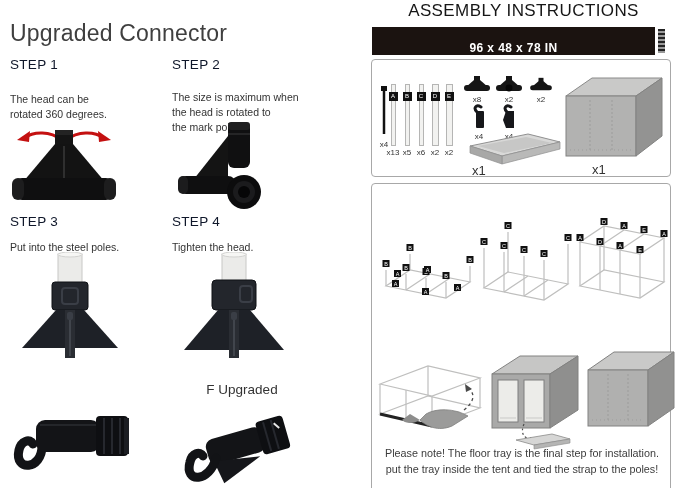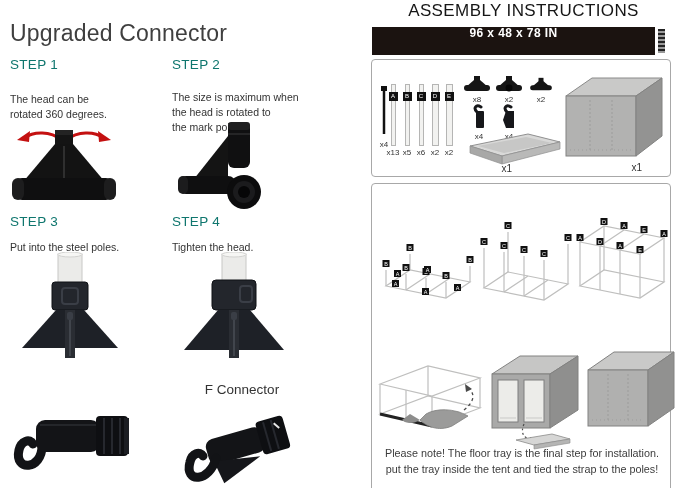--- a/index.html
+++ b/index.html
@@ -2,33 +2,33 @@
 <html><head>
 <meta charset="utf-8">
 <style>
   html,body{margin:0;padding:0;background:#fff;}
   .sheet{position:relative;width:679px;height:488px;background:#fff;overflow:hidden;
          font-family:"Liberation Sans",sans-serif;color:#333;}
   .abs{position:absolute;}
   svg{display:block;font-family:inherit;}
   
   .main-title{font-size:23px;font-weight:400;color:#3f3f3f;letter-spacing:.2px;}
-  .step-label{font-size:13.5px;color:#0f766e;letter-spacing:.3px;}
+  .step-label{font-size:13.5px;color:#0f172a;letter-spacing:.3px;}
   .step-text{font-size:10.5px;color:#333;line-height:1.45;white-space:pre-line;}
   .conn-label{font-size:13.5px;color:#333;text-align:center;}
   
   .r-title{width:100%;text-align:center;font-size:17px;color:#161616;letter-spacing:.4px;}
   .banner{background:#1b1310;color:#fff;text-align:center;display:flex;flex-direction:column;
-          justify-content:flex-start;}
+          justify-content:flex-end;}
   .banner-in{font-size:12px;font-weight:bold;line-height:13px;letter-spacing:.4px;}
   .banner-cm{font-size:9.5px;font-weight:bold;line-height:11px;letter-spacing:.4px;}
   .banner-tag{background:repeating-linear-gradient(#222 0 2px,#999 2px 4px);}
   .panel{border:1.5px solid #a8a8a8;border-radius:4px;background:#fff;box-sizing:border-box;}
   .qty{font-size:8px;color:#333;text-align:center;}
-  .qty-lg{font-size:10px;color:#333;text-align:right;}
+  .qty-lg{font-size:13px;color:#333;text-align:left;}
   .pole-col{width:16px;display:flex;justify-content:center;}
   .pole{background:#f2f2f0;border:1px solid #b5b5b4;height:60px;}
   .pole.thin{width:3px;} .pole.thick{width:5px;}
   .pole-badge{position:absolute;top:8px;left:3.5px;width:9px;height:9px;background:#111;
               color:#fff;font-size:6px;line-height:9px;text-align:center;}
   .note{font-size:10.8px;color:#3c3c3c;line-height:1.45;text-align:center;}
   .bdg{fill:#111;} .bdgt{font-size:5.5px;fill:#fff;text-anchor:middle;}
   .wire{stroke:#bfbfbe;stroke-width:1.2;fill:none;}
 </style>
 </head>
@@ -93,21 +93,21 @@
       <rect x="44" y="2" width="24" height="30" fill="#ebebe9" stroke="#c8c8c6"></rect>
       <ellipse cx="56" cy="2.5" rx="12" ry="2.5" fill="#f6f6f4" stroke="#d2d2d0"></ellipse>
       <rect x="34" y="28" width="44" height="30" rx="4" fill="#23262c" stroke="#0f1115"></rect>
       <rect x="62" y="34" width="12" height="16" rx="3" fill="none" stroke="#3a3e46" stroke-width="2"></rect>
       <polygon points="40,58 72,58 106,98 6,98" fill="#1e2127"></polygon>
       <rect x="51" y="58" width="10" height="48" fill="#2a2d33"></rect>
       <line x1="56" y1="60" x2="56" y2="104" stroke="#4a4e56" stroke-width="1.5"></line>
       <rect x="53" y="60" width="6" height="8" rx="2" fill="#3a3e46"></rect>
     </svg>
 
-    <div class="abs conn-label" style="left:172px;top:382px;width:140px;">F Connector</div>
+    <div class="abs conn-label" style="left:172px;top:382px;width:140px;">F Upgraded</div>
 
     <svg class="abs" style="left:12px;top:400px;" width="140" height="84" viewBox="0 0 140 84">
       <path d="M30,46 C30,70 2,72 7,50 C9,41 18,38 21,44" fill="none" stroke="#121316" stroke-width="9" stroke-linecap="round"></path>
       <rect x="24" y="20" width="64" height="32" rx="9" fill="#131417"></rect>
       <line x1="28" y1="25" x2="84" y2="25" stroke="#2b2d32" stroke-width="1.5"></line>
       <rect x="84" y="16" width="32" height="40" rx="4" fill="#0e0f12"></rect>
       <line x1="92" y1="18" x2="92" y2="54" stroke="#26282e" stroke-width="2"></line>
       <line x1="100" y1="18" x2="100" y2="54" stroke="#26282e" stroke-width="2"></line>
       <line x1="108" y1="18" x2="108" y2="54" stroke="#26282e" stroke-width="2"></line>
       <rect x="112" y="18" width="5" height="36" fill="#1c1e23"></rect>

